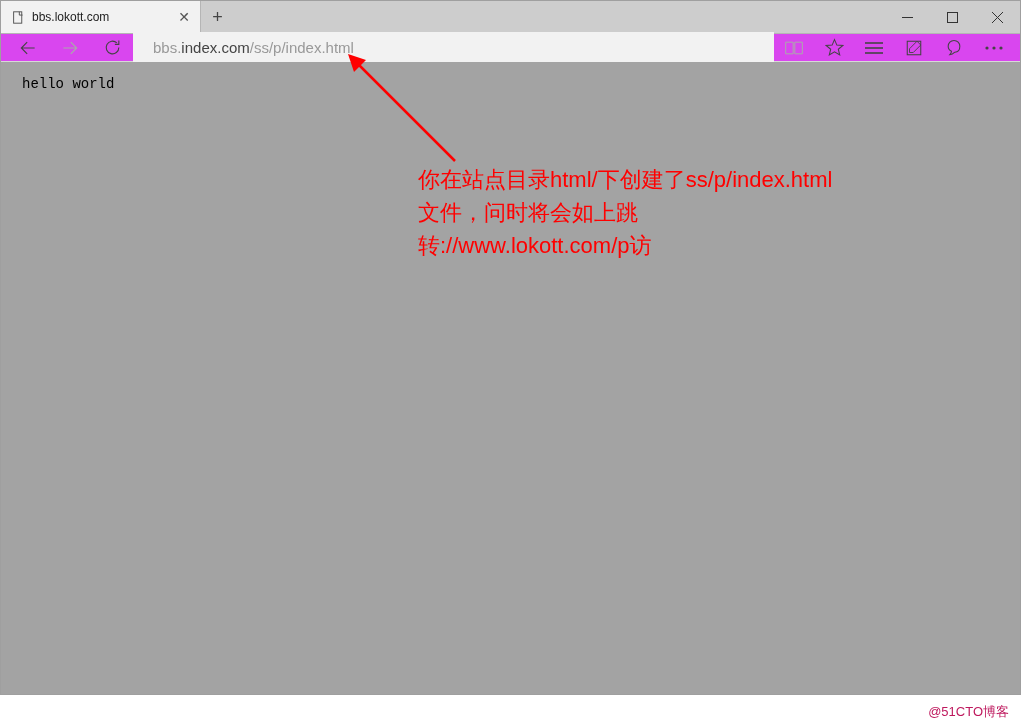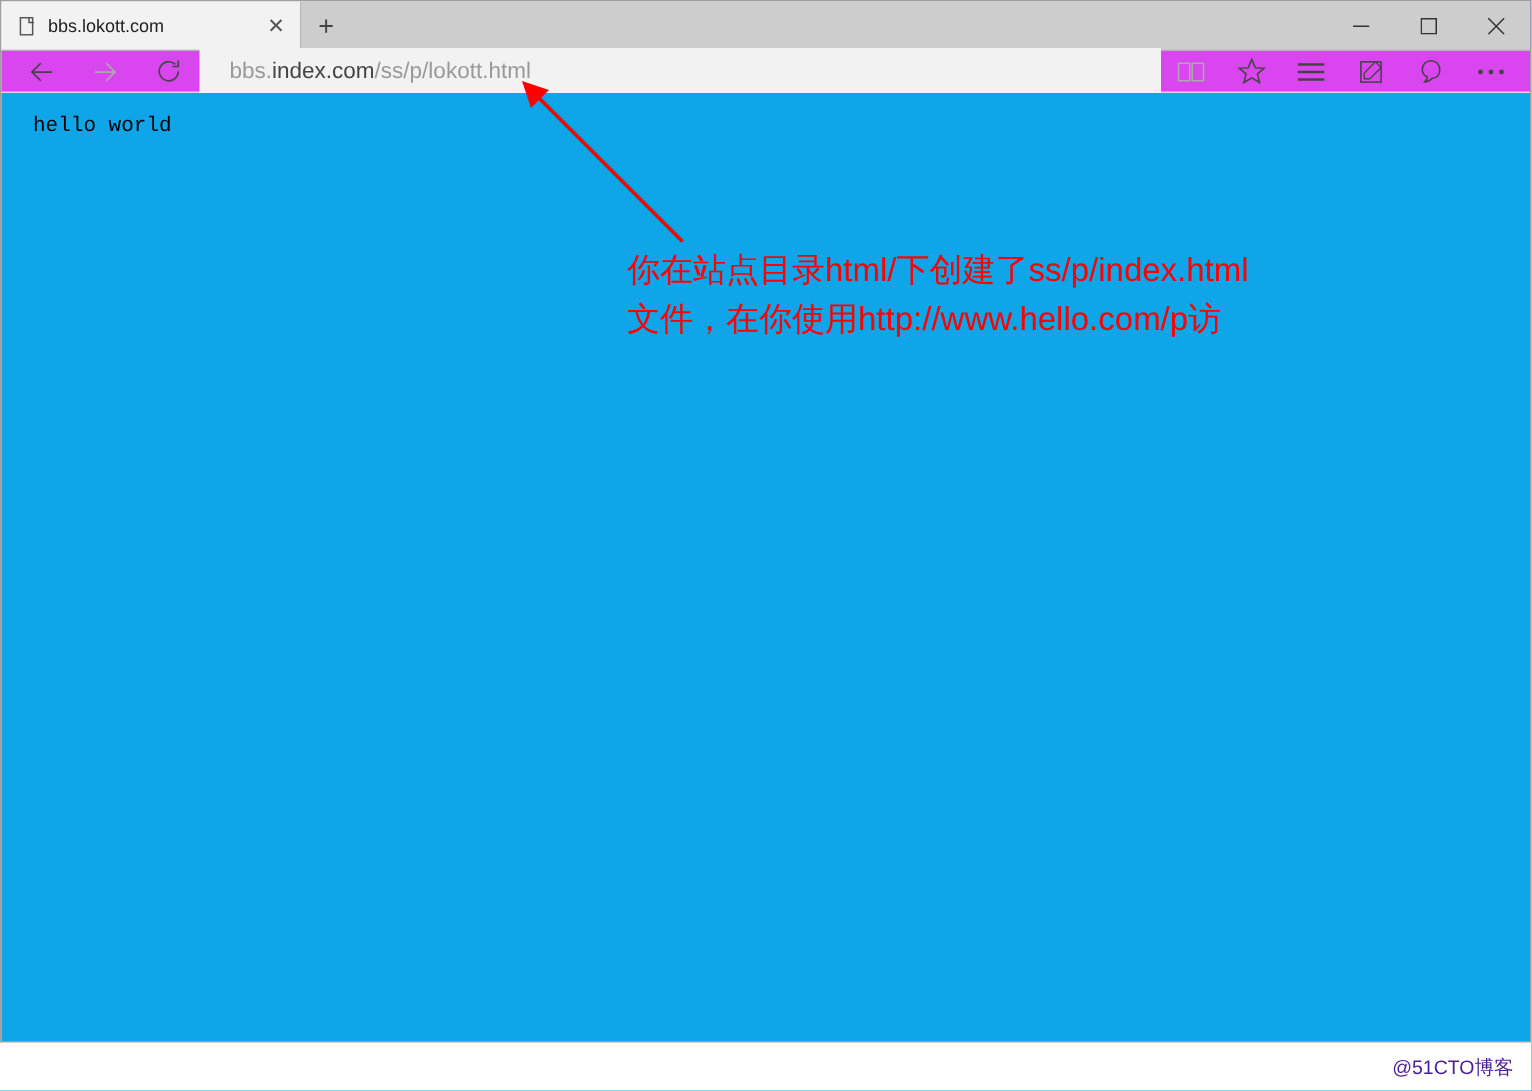--- a/index.html
+++ b/index.html
@@ -135,21 +135,21 @@
       width: 40px;
       height: 42px;
       display: flex;
       align-items: center;
       justify-content: center;
       cursor: pointer;
       color: #555;
     }
     .content-area {
       flex: 1;
-      background: #0ea5e9;
+      background: #a3a3a3;
       padding: 14px 21px;
       position: relative;
     }
     .page-text {
       font-family: "Courier New", monospace;
       font-size: 14px;
       color: #000;
     }
     .arrow-overlay {
       position: absolute;
@@ -165,21 +165,21 @@
       color: #ff0000;
       line-height: 1.5;
       max-width: 420px;
       font-family: "Microsoft YaHei", sans-serif;
     }
     .watermark {
       position: absolute;
       bottom: 6px;
       right: 12px;
       font-size: 13px;
-      color: #4c1d95;
+      color: #be185d;
     }
     svg { display: block; }
   </style>
 </head>
 <body>
 
 <div class="browser-window">
 
   <div class="tab-bar">
     <div class="tab">
@@ -227,21 +227,21 @@
     </div>
     <div class="nav-btn">
       <svg width="19" height="19" viewBox="0 0 24 24">
           <path d="M20 12 a8 8 0 1 1 -2.5 -5.8" fill="none" stroke="#444" stroke-width="1.4"></path>
           <path d="M20 3 L20 8 L15 8" fill="none" stroke="#444" stroke-width="1.4"></path>
         </svg>
     </div>
     <div class="address-area">
       <span class="url-light">bbs.</span>
         <span class="url-dark">index.com</span>
-        <span class="url-light">/ss/p/lokott.html</span>
+        <span class="url-light">/ss/p/index.html</span>
     </div>
     <div class="toolbar-right">
       <div class="toolbar-icon">
         <svg width="20" height="16" viewBox="0 0 24 18">
             <path d="M2 2 h9 v14 h-9 z M13 2 h9 v14 h-9 z" fill="none" stroke="#aaa" stroke-width="1.2"></path>
           </svg>
       </div>
       <div class="toolbar-icon">
         <svg width="19" height="19" viewBox="0 0 24 24">
             <path d="M12 2 L15 9 L22.5 9.5 L16.8 14.2 L18.6 21.5 L12 17.5 L5.4 21.5 L7.2 14.2 L1.5 9.5 L9 9 Z" fill="none" stroke="#444" stroke-width="1.3"></path>
@@ -281,16 +281,16 @@
 
 </div>
 
 <svg class="arrow-overlay" width="130" height="130" viewBox="0 0 130 130">
   <line x1="16" y1="16" x2="115" y2="115" stroke="#ff0000" stroke-width="2.5"></line>
   <polygon points="8,8 26,14 14,26" fill="#ff0000"></polygon>
 </svg>
 
 <div class="annotation">
   <span>你在站点目录html/下创建了ss/p/index.html</span><br>
-  <span>文件，在你使用http://www.hello.com/p访</span><br>
+  <span>文件，问时将会如上跳转://www.lokott.com/p访</span><br>
 </div>
 
 <div class="watermark">@51CTO博客</div>
 
 </body></html>

